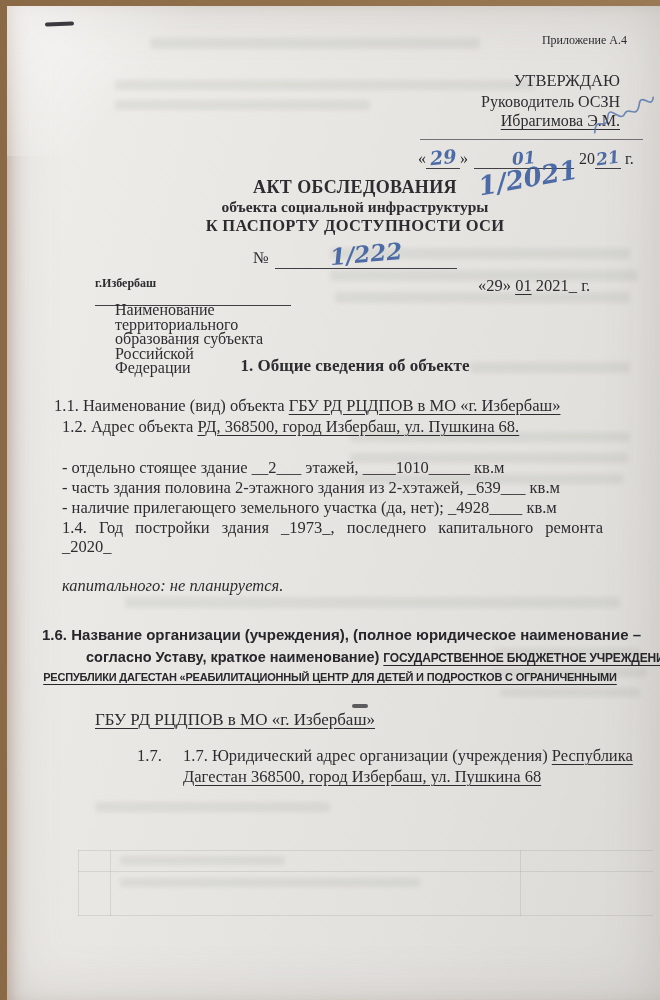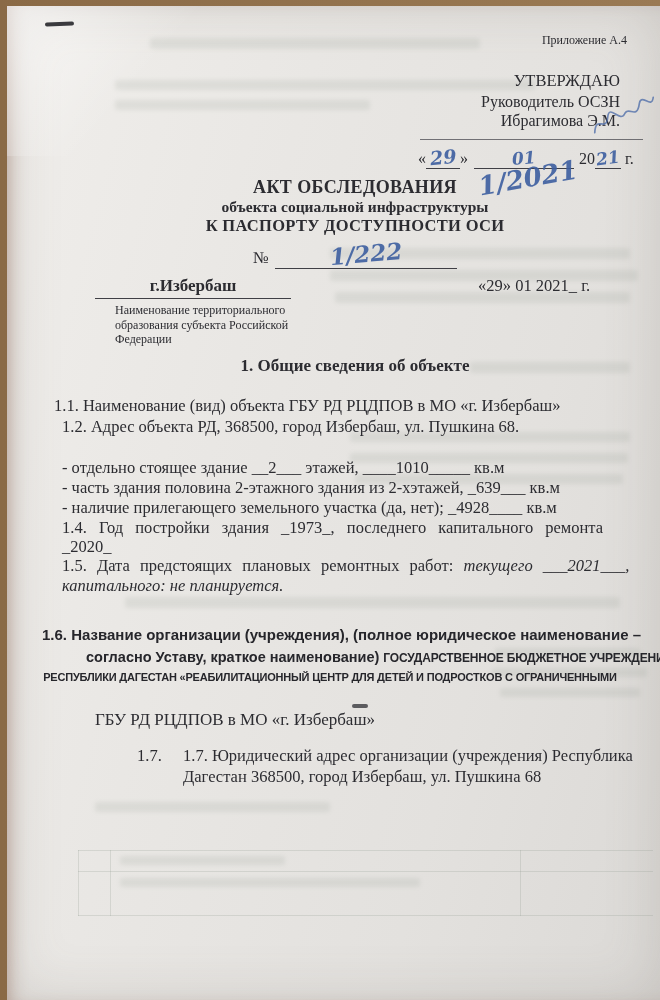--- a/index.html
+++ b/index.html
@@ -9,21 +9,21 @@
     font-family:"Liberation Serif","DejaVu Serif",serif;color:#2c2c31;
   }
   #paper{
     position:absolute;left:7px;top:6px;width:653px;height:994px;
     background:linear-gradient(105deg,#f0eeeb 0%,#e9e7e4 35%,#e3e1de 70%,#dbd9d6 100%);
     box-shadow:inset 0 0 55px rgba(110,100,90,.20), inset 12px 0 18px -10px rgba(140,90,70,.45);
   }
   .crease{position:absolute;left:0;top:0;width:230px;height:150px;
     background:linear-gradient(130deg,rgba(255,255,255,.55) 0%,rgba(255,255,255,0) 55%);}
   .t{position:absolute;white-space:nowrap;}
-  .u{text-decoration-thickness:1px;text-underline-offset:3px;}
+  .u{text-decoration:underline;text-decoration-thickness:1px;text-underline-offset:3px;}
   .bold{font-weight:bold;}
   .it{font-style:italic;}
   .body-line{font-size:16.5px;}
   .sans{font-family:"Liberation Sans","DejaVu Sans",sans-serif;font-weight:bold;color:#26262b;}
   .caps{letter-spacing:-0.2px;}
   .hw{font-family:"DejaVu Serif",serif;font-style:italic;font-weight:bold;color:#3d5fa0;opacity:.9;display:inline-block;}
   .blank{display:inline-block;border-bottom:1.2px solid #3f3f45;text-align:center;vertical-align:baseline;}
   .rule{position:absolute;background:#4a4a50;height:1.2px;opacity:.75;}
   .gl{position:absolute;background:#7d897d;opacity:.13;filter:blur(2px);border-radius:2px;}
   .smudge{position:absolute;background:#3a3a3e;border-radius:2px;}
@@ -84,48 +84,45 @@
 
   <div class="hw t" style="left:478px;top:163px;font-size:26px;transform:rotate(-10deg)">1/2021</div>
   <div class="t bold" style="left:130px;top:177px;width:450px;text-align:center;font-size:18px;letter-spacing:.4px">АКТ ОБСЛЕДОВАНИЯ</div>
   <div class="t bold" style="left:130px;top:198px;width:450px;text-align:center;font-size:15.5px">объекта социальной инфраструктуры</div>
   <div class="t bold" style="left:130px;top:216px;width:450px;text-align:center;font-size:16.5px;letter-spacing:.3px">К ПАСПОРТУ ДОСТУПНОСТИ ОСИ</div>
 
   <div class="t" style="left:253px;top:241px;font-size:16.5px">
     <span>№</span><span class="blank" style="width:182px;margin-left:6px"><span class="hw" style="font-size:23px;transform:rotate(-5deg) translateY(-1px)">1/222</span></span>
   </div>
 
-  <div class="t bold" style="left:95px;top:276px;width:196px;text-align:center;font-size:17px;border-bottom:1.3px solid #3f3f45;padding-bottom:2px">г.Избербаш</div>
+  <div class="t bold" style="left:95px;top:276px;width:196px;font-size:12px;border-bottom:1.3px solid #3f3f45;padding-bottom:14px">г.Избербаш</div>
   <div class="t" style="left:478px;top:276px;font-size:16.5px">
     <span>«29»</span>
     <span class="u">01</span>
     <span>2021_ г.</span>
   </div>
-  <div class="t" style="left:115px;top:303px;font-size:12px;line-height:14.5px;white-space:normal;width:190px">
+  <div class="t" style="left:115px;top:303px;font-size:16px;line-height:14.5px;white-space:normal;width:190px">
     <div>Наименование территориального</div>
     <div>образования субъекта Российской</div>
     <div>Федерации</div>
   </div>
 
   <div class="t bold" style="left:130px;top:356px;width:450px;text-align:center;font-size:17px">1. Общие сведения об объекте</div>
 
   <div class="t body-line" style="left:54px;top:396px">
     <span>1.1. Наименование (вид) объекта </span><span class="u bold" style="font-weight:normal">ГБУ РД РЦДПОВ в МО «г. Избербаш»</span>
   </div>
   <div class="t body-line" style="left:62px;top:417px">
     <span>1.2. Адрес объекта </span><span class="u">РД, 368500, город Избербаш, ул. Пушкина 68.</span>
   </div>
   <div class="t body-line" style="left:62px;top:458px">- отдельно стоящее здание __2___ этажей, ____1010_____ кв.м</div>
   <div class="t body-line" style="left:62px;top:478px">- часть здания половина 2-этажного здания из 2-хэтажей, _639___ кв.м</div>
   <div class="t body-line" style="left:62px;top:498px">- наличие прилегающего земельного участка (да, нет); _4928____ кв.м</div>
   <div class="t body-line" style="left:62px;top:518px;word-spacing:8px">1.4. Год постройки здания _1973_, последнего капитального ремонта</div>
   <div class="t body-line" style="left:62px;top:537px">_2020_</div>
-  <div class="t body-line" style="left:62px;top:556px;word-spacing:6px">
-    <span>1.5. Дата предстоящих плановых ремонтных работ: </span><span class="it">текущего ___2021___,</span>
-  </div>
   <div class="t body-line it" style="left:62px;top:576px">капитального: не планируется.</div>
 
   <div class="t sans" style="left:42px;top:626px;font-size:15px">1.6. Название организации (учреждения), (полное юридическое наименование –</div>
   <div class="t sans" style="left:86px;top:649px;font-size:14.5px">
     <span>согласно Уставу, краткое наименование) </span><span class="u caps" style="font-size:12px">ГОСУДАРСТВЕННОЕ БЮДЖЕТНОЕ УЧРЕЖДЕНИЕ</span>
   </div>
   <div class="t sans u caps" style="left:40px;top:671px;width:580px;text-align:center;font-size:11px">РЕСПУБЛИКИ ДАГЕСТАН «РЕАБИЛИТАЦИОННЫЙ ЦЕНТР ДЛЯ ДЕТЕЙ И ПОДРОСТКОВ С ОГРАНИЧЕННЫМИ</div>
   <div class="smudge" style="left:352px;top:704px;width:16px;height:4px;opacity:.8"></div>
   <div class="t u" style="left:95px;top:710px;font-size:17px">ГБУ РД РЦДПОВ в МО «г. Избербаш»</div>
 

